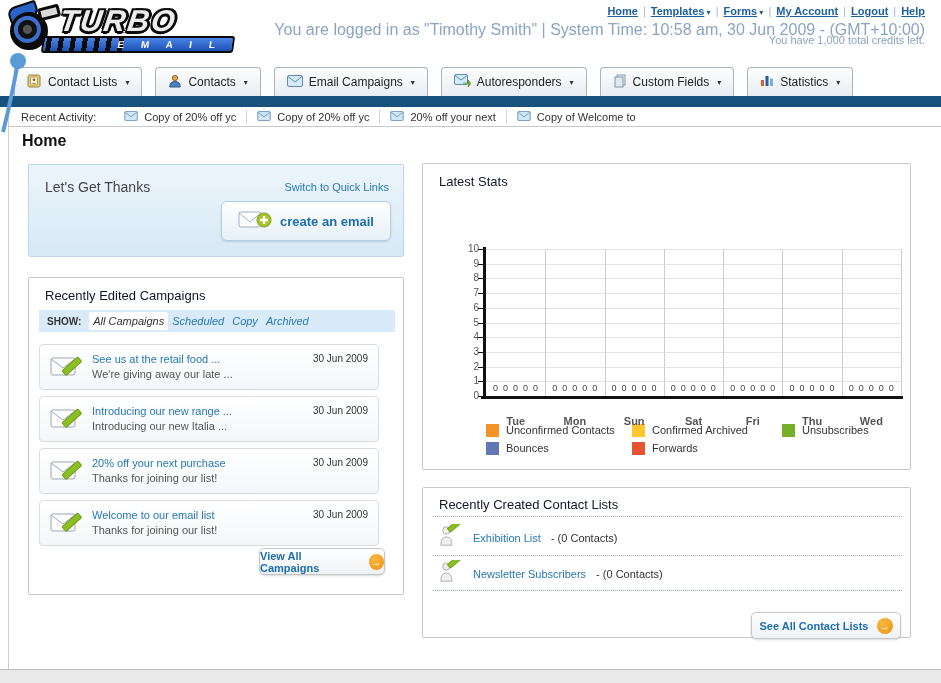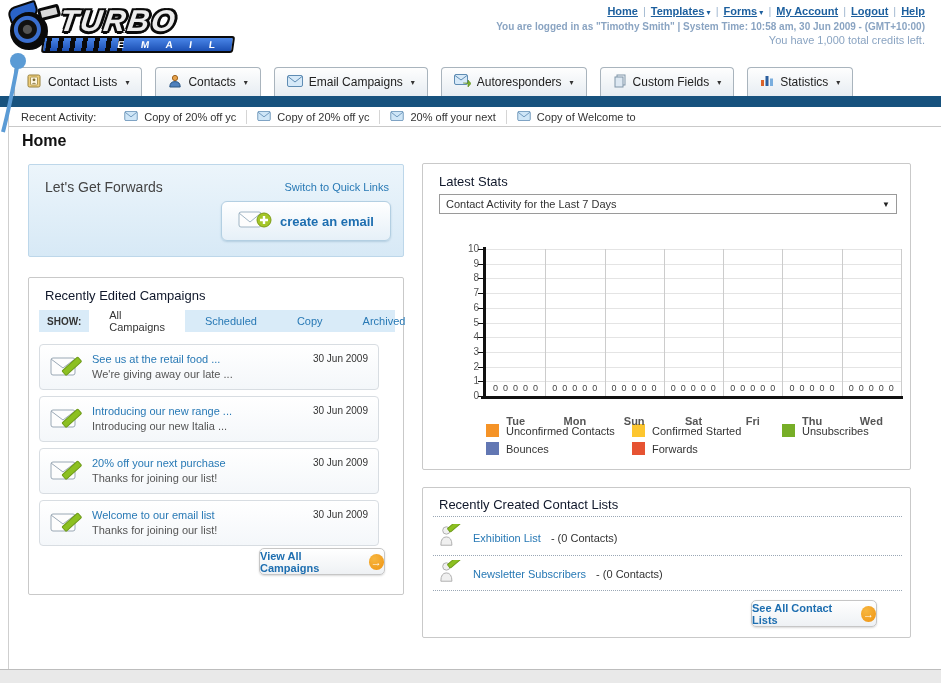--- a/index.html
+++ b/index.html
@@ -21,21 +21,21 @@
   .logo-bar { position:absolute; left:34px; top:32px; width:192px; height:17px; transform:skewX(-8deg);
     background:linear-gradient(#4a86e8,#1c50b4); border:2px solid #0a0a0a; border-radius:3px; }
   .logo-bar-stripes { position:absolute; left:2px; top:0; width:78px; height:13px;
     background:repeating-linear-gradient(90deg, #0a0a0a 0 5px, transparent 5px 12px); }
   .logo-subtitle { position:absolute; right:10px; top:1px; color:#fff; font-size:10px; font-weight:bold; letter-spacing:7px; }
 
   .top-nav { position:absolute; right:16px; top:5px; font-size:11px; color:#9fb6cf; white-space:nowrap; }
   .top-nav a { color:#1c5f9e; font-weight:bold; text-decoration:underline; cursor:pointer; }
   .top-nav .sep { color:#9fb6cf; margin:0 5px; font-weight:normal; }
   .top-nav .dd { font-size:8px; color:#1c5f9e; }
-  .login-line { position:absolute; right:16px; top:21px; font-size:10px; color:#8aa4c2;font-weight:bold; }
+  .login-line { position:absolute; right:16px; top:21px; font-size:16px; color:#8aa4c2; }
   .credits-line { position:absolute; right:16px; top:34px; font-size:11px; color:#8aa4c2; }
 
   
   .callout { position:absolute; left:0; top:50px; width:30px; height:85px; pointer-events:none; z-index:30; }
 
   
   .tabs-row { position:absolute; left:14px; top:67px; height:29px; display:flex; gap:13px; align-items:flex-end; z-index:2; }
   .tab { display:flex; align-items:center; gap:6px; height:29px; padding:0 12px; font-size:12px; color:#222;
     background:linear-gradient(#fefefe,#e7edf2); border:1px solid #a9b4bd; border-bottom:none; border-radius:4px 4px 0 0; cursor:pointer; }
   .tab .dd { font-size:8px; color:#333; margin-left:2px; }
@@ -63,21 +63,21 @@
   .gs-link { position:absolute; right:14px; top:16px; font-size:11px; color:#2879b5; text-decoration:none; cursor:pointer; }
   .gs-btn { position:absolute; top:36px; height:40px; background:linear-gradient(#ffffff,#e6f0f8); border:1px solid #b3cfe2; border-radius:6px; box-shadow:0 1px 2px rgba(120,160,190,.4); display:flex; align-items:center; justify-content:center; gap:8px; font-size:13px; font-weight:bold; color:#1d6eb0; cursor:pointer; }
   .gs-btn1 { left:16px; width:166px; }
   .gs-btn2 { left:192px; width:170px; }
 
   
   .camp-panel { left:28px; top:277px; width:376px; height:318px; }
   .camp-title { position:absolute; left:16px; top:10px; }
   .filter-bar { position:absolute; left:10px; top:32px; width:356px; height:22px; background:#d9ebf8; display:flex; align-items:center; font-size:11px; color:#333; }
   .filter-show { margin-left:8px; margin-right:8px; font-weight:bold; font-size:10px; }
-  .filter-tab { padding:3px 20px; color:#2879b5; cursor:pointer; }
+  .filter-tab { padding:3px 4px; color:#2879b5; cursor:pointer;font-style:italic; }
   .filter-tab.active { background:#fff; color:#333; border-radius:2px; }
   .camp-item { position:absolute; left:10px; width:340px; height:46px; border:1px solid #d8dde2; border-radius:4px; background:linear-gradient(#ffffff,#f4f7fa); cursor:pointer; }
   .camp-item .ic { position:absolute; left:10px; top:9px; }
   .camp-item .t { position:absolute; left:52px; top:8px; font-size:11px; color:#2879b5; }
   .camp-item .s { position:absolute; left:52px; top:23px; font-size:11px; color:#555; }
   .camp-item .d { position:absolute; right:10px; top:8px; font-size:10px; color:#333; }
   .pill-btn { position:absolute; height:27px; background:linear-gradient(#ffffff,#eef1f4); border:1px solid #c6c6c6; border-radius:5px; box-shadow:0 1px 2px rgba(0,0,0,.15); display:flex; align-items:center; justify-content:center; gap:8px; font-size:11px; font-weight:bold; color:#1d6eb0; cursor:pointer; }
   .view-all { left:230px; top:270px; width:126px; }
   .arrow-circle { width:16px; height:16px; border-radius:50%; background:radial-gradient(circle at 35% 30%, #f7b63e, #ef9413); color:#fff; font-size:11px; font-weight:bold; line-height:16px; text-align:center; }
 
@@ -90,31 +90,31 @@
   .chart { position:absolute; left:0; top:0; width:489px; height:307px; }
   .y-label { position:absolute; width:22px; text-align:right; font-size:10px; color:#555; }
   .y-tick { position:absolute; width:5px; height:1px; background:#111; }
   .h-grid { position:absolute; left:63px; width:415px; height:1px; background:#e4e4e4; }
   .v-grid { position:absolute; top:85px; width:1px; height:147px; background:#cccccc; }
   .y-axis { position:absolute; left:60px; top:83px; width:3px; height:151px; background:#111; }
   .x-axis { position:absolute; left:58px; top:232px; width:422px; height:3px; background:#111; }
   .zero-lab { position:absolute; font-size:9px; color:#444; }
   .day-lab { position:absolute; top:251px; font-size:11px; color:#555; text-align:center;font-weight:bold; }
   .legend { position:absolute; left:63px; top:260px; width:420px; display:grid; grid-template-columns:146px 150px 124px; row-gap:5px; }
-  .legend-item { display:flex; align-items:center; gap:7px; font-size:11px; color:#333; }
+  .legend-item { display:flex; gap:7px; font-size:11px; color:#333; }
   .legend-swatch { width:13px; height:13px; }
 
   
   .lists-panel { left:422px; top:487px; width:489px; height:151px; }
   .lists-title { position:absolute; left:16px; top:9px; }
   .dotline { position:absolute; left:10px; width:469px; border-top:1px dotted #9aa7b5; }
   .list-item-row { position:absolute; left:16px; height:28px; display:flex; align-items:center; gap:10px; }
   .list-item-row .nm { font-size:11px; color:#2879b5; cursor:pointer; }
   .list-item-row .ct { font-size:11px; color:#333; }
-  .see-all { left:328px; top:112px; width:126px; }
+  .see-all { left:328px; top:124px; width:150px; }
 </style>
 </head>
 <body>
 
 <div class="page">
 
   <div class="header">
     <div class="logo">
       <div class="turbo-flame"></div>
       <div class="turbo-circle"></div>
@@ -223,21 +223,21 @@
       </div>
     </div>
 
   <div class="frame-left"></div>
   <div class="frame-bottom"></div>
   <div class="bottom-strip"></div>
 
   <div class="page-title">Home</div>
 
   <div class="panel gs-panel">
-    <div class="gs-title">Let's Get Forwards</div>
+    <div class="gs-title">Let's Get Thanks</div>
     <a class="gs-link">Switch to Quick Links</a>
     <div class="gs-btn gs-btn2">
       <span>
         <svg width="34" height="22" viewBox="0 0 34 22">
             <rect x="1" y="3" width="22" height="15" rx="2" fill="#fdfdfd" stroke="#9fb4c4"></rect>
             <path d="M1 4 L12 13 L23 4" fill="none" stroke="#9fb4c4"></path>
             <circle cx="26" cy="11" r="7" fill="#a4c628" stroke="#7d9b15"></circle>
             <path d="M26 7 V15 M22 11 H30" stroke="#fff" stroke-width="2.4"></path>
           </svg>
       </span>
@@ -297,35 +297,31 @@
         </div>
       </div>
     <div class="pill-btn view-all">
       <span>View All Campaigns</span>
       <span class="arrow-circle">→</span>
     </div>
   </div>
 
   <div class="panel stats-panel">
     <div class="panel-title stats-title">Latest Stats</div>
-    <div class="stats-select">
-      <span class="val">Contact Activity for the Last 7 Days</span>
-      <span class="arr">▼</span>
-    </div>
     <div class="chart" id="chart">
       <div class="y-axis"></div>
       <div class="x-axis"></div>
       <div class="legend" id="legend">
           <div class="legend-item">
             <span class="legend-swatch" style="background: rgb(245, 147, 39);"></span>
             <span>Unconfirmed Contacts</span>
           </div>
           <div class="legend-item">
             <span class="legend-swatch" style="background: rgb(253, 198, 47);"></span>
-            <span>Confirmed Started</span>
+            <span>Confirmed Archived</span>
           </div>
           <div class="legend-item">
             <span class="legend-swatch" style="background: rgb(119, 174, 39);"></span>
             <span>Unsubscribes</span>
           </div>
           <div class="legend-item">
             <span class="legend-swatch" style="background: rgb(98, 119, 179);"></span>
             <span>Bounces</span>
           </div>
           <div class="legend-item">

